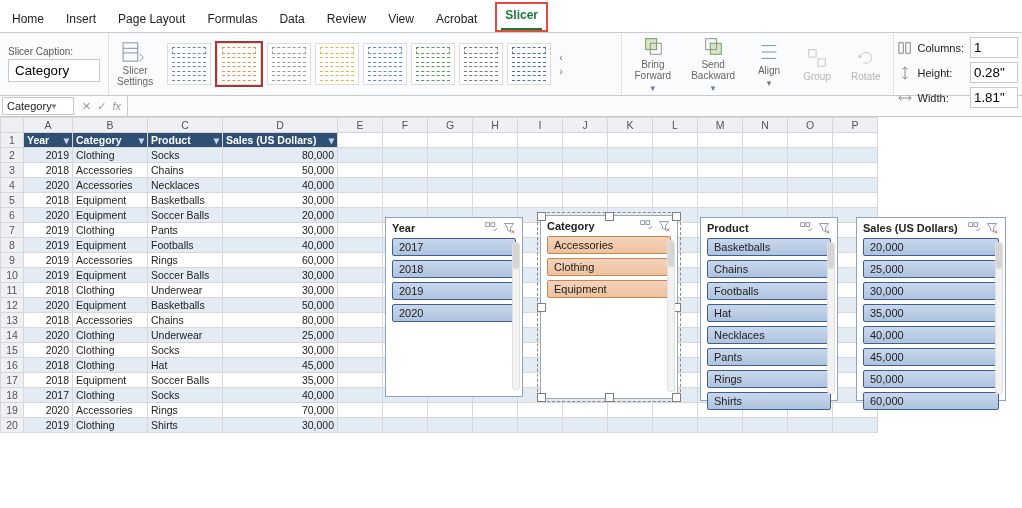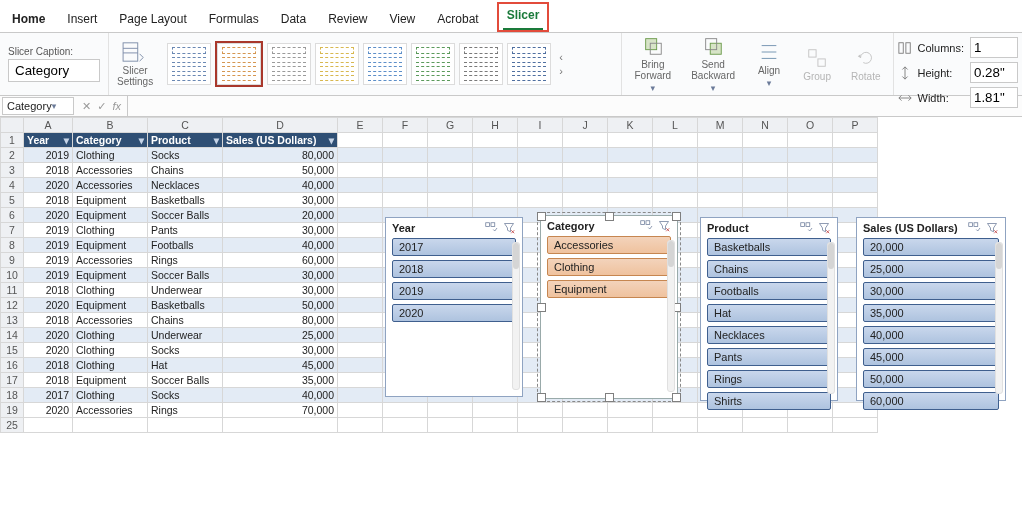--- a/index.html
+++ b/index.html
@@ -4,21 +4,21 @@
 <style>
   :root{
     --bd:#c9c9c9; --bd2:#9a9a9a; --bg:#ffffff; --bg2:#f6f7f9; --txt:#222;
     --acc:#1a7a3a; --hl:#e24b3b; --blue:#9ab3d4; --blue2:#c2d2e8; --orange:#e9b189; --orange2:#f1cfb4;
     --slicer-bd:#3f5f8e; --panebd:#8fa3c1;
   }
   html,body{margin:0;padding:0;font-family:Arial,Helvetica,sans-serif;font-size:11px;color:var(--txt);background:#fff;width:1022px;height:508px;overflow:hidden}
   
   .tabs{display:flex;gap:14px;padding:4px 8px 0;border-bottom:1px solid var(--bd);font-size:12px;align-items:flex-end}
   .tab{padding:4px 4px 6px;cursor:pointer}
-  .tab.home{font-weight:700}
+  .tab.home{font-weight:400}
   .tab.active{color:var(--acc);font-weight:700;border-bottom:2px solid var(--acc)}
   .tab-hl{border:2px solid var(--hl);padding:0 4px;margin-top:-2px}
   
   .ribbon{display:flex;align-items:stretch;height:62px;border-bottom:1px solid var(--bd);background:#fafbfc}
   .grp{display:flex;flex-direction:column;padding:4px 8px;border-right:1px solid #e2e2e2;justify-content:center}
   .grp .cap{font-size:10px;color:#555;margin-bottom:2px}
   .txtin{border:1px solid var(--bd);background:#fff;padding:3px 6px;width:78px}
   .iconcol{display:flex;flex-direction:column;align-items:center;justify-content:center;color:#666;padding:0 8px;gap:2px}
   .iconcol svg{width:28px;height:22px}
   .iconlbl{font-size:10px;text-align:center;line-height:11px}
@@ -610,26 +610,26 @@
           <td></td>
           <td></td>
           <td></td>
           <td></td>
           <td></td>
           <td></td>
           <td></td>
           <td></td>
           <td></td>
         </tr>
-        <tr>
-          <td class="rowhdr">25</td>
-          <td></td>
-          <td></td>
-          <td></td>
-          <td></td>
+        <tr class="evn">
+          <td class="rowhdr">20</td>
+          <td class="num">2019</td>
+          <td>Clothing</td>
+          <td>Shirts</td>
+          <td class="num">30,000</td>
           <td></td>
           <td></td>
           <td></td>
           <td></td>
           <td></td>
           <td></td>
           <td></td>
           <td></td>
           <td></td>
           <td></td>

